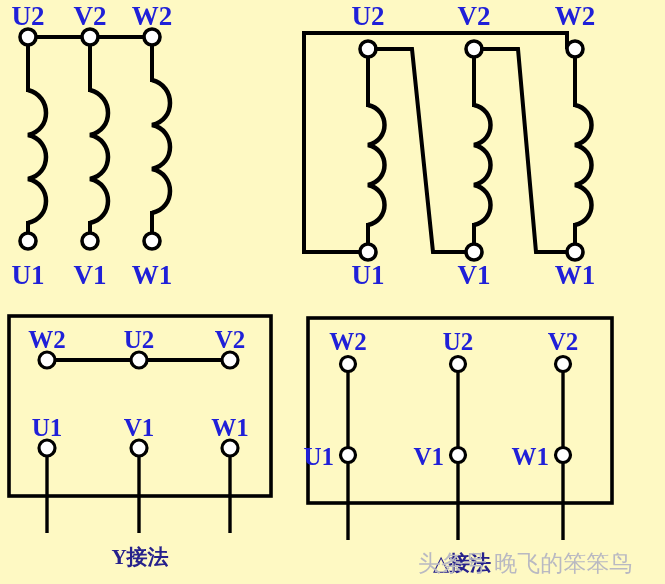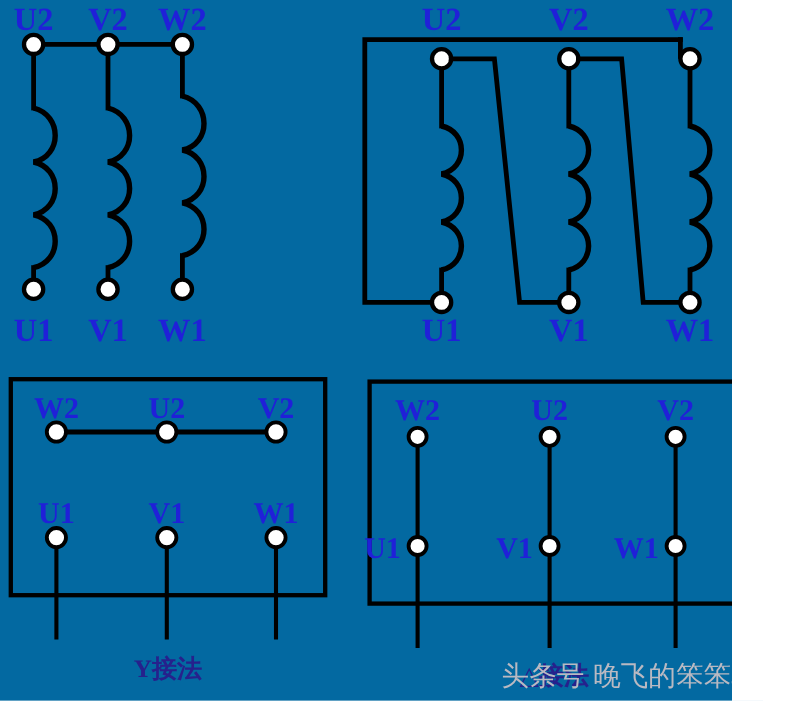--- a/index.html
+++ b/index.html
@@ -6,23 +6,23 @@
   html, body {
     margin: 0;
     padding: 0;
     background: #ffffff;
   }
   body {
     font-family: "Liberation Serif", "DejaVu Serif", serif;
   }
   #page {
     position: relative;
-    width: 610px;
+    width: 665px;
     height: 584px;
-    background: #0369a1;
+    background: #fef9c3;
     overflow: hidden;
   }
   .panel {
     position: absolute;
   }
   svg { display: block; overflow: visible; }
 
   
   .term-label {
     font-family: "Liberation Serif", "DejaVu Serif", serif;

